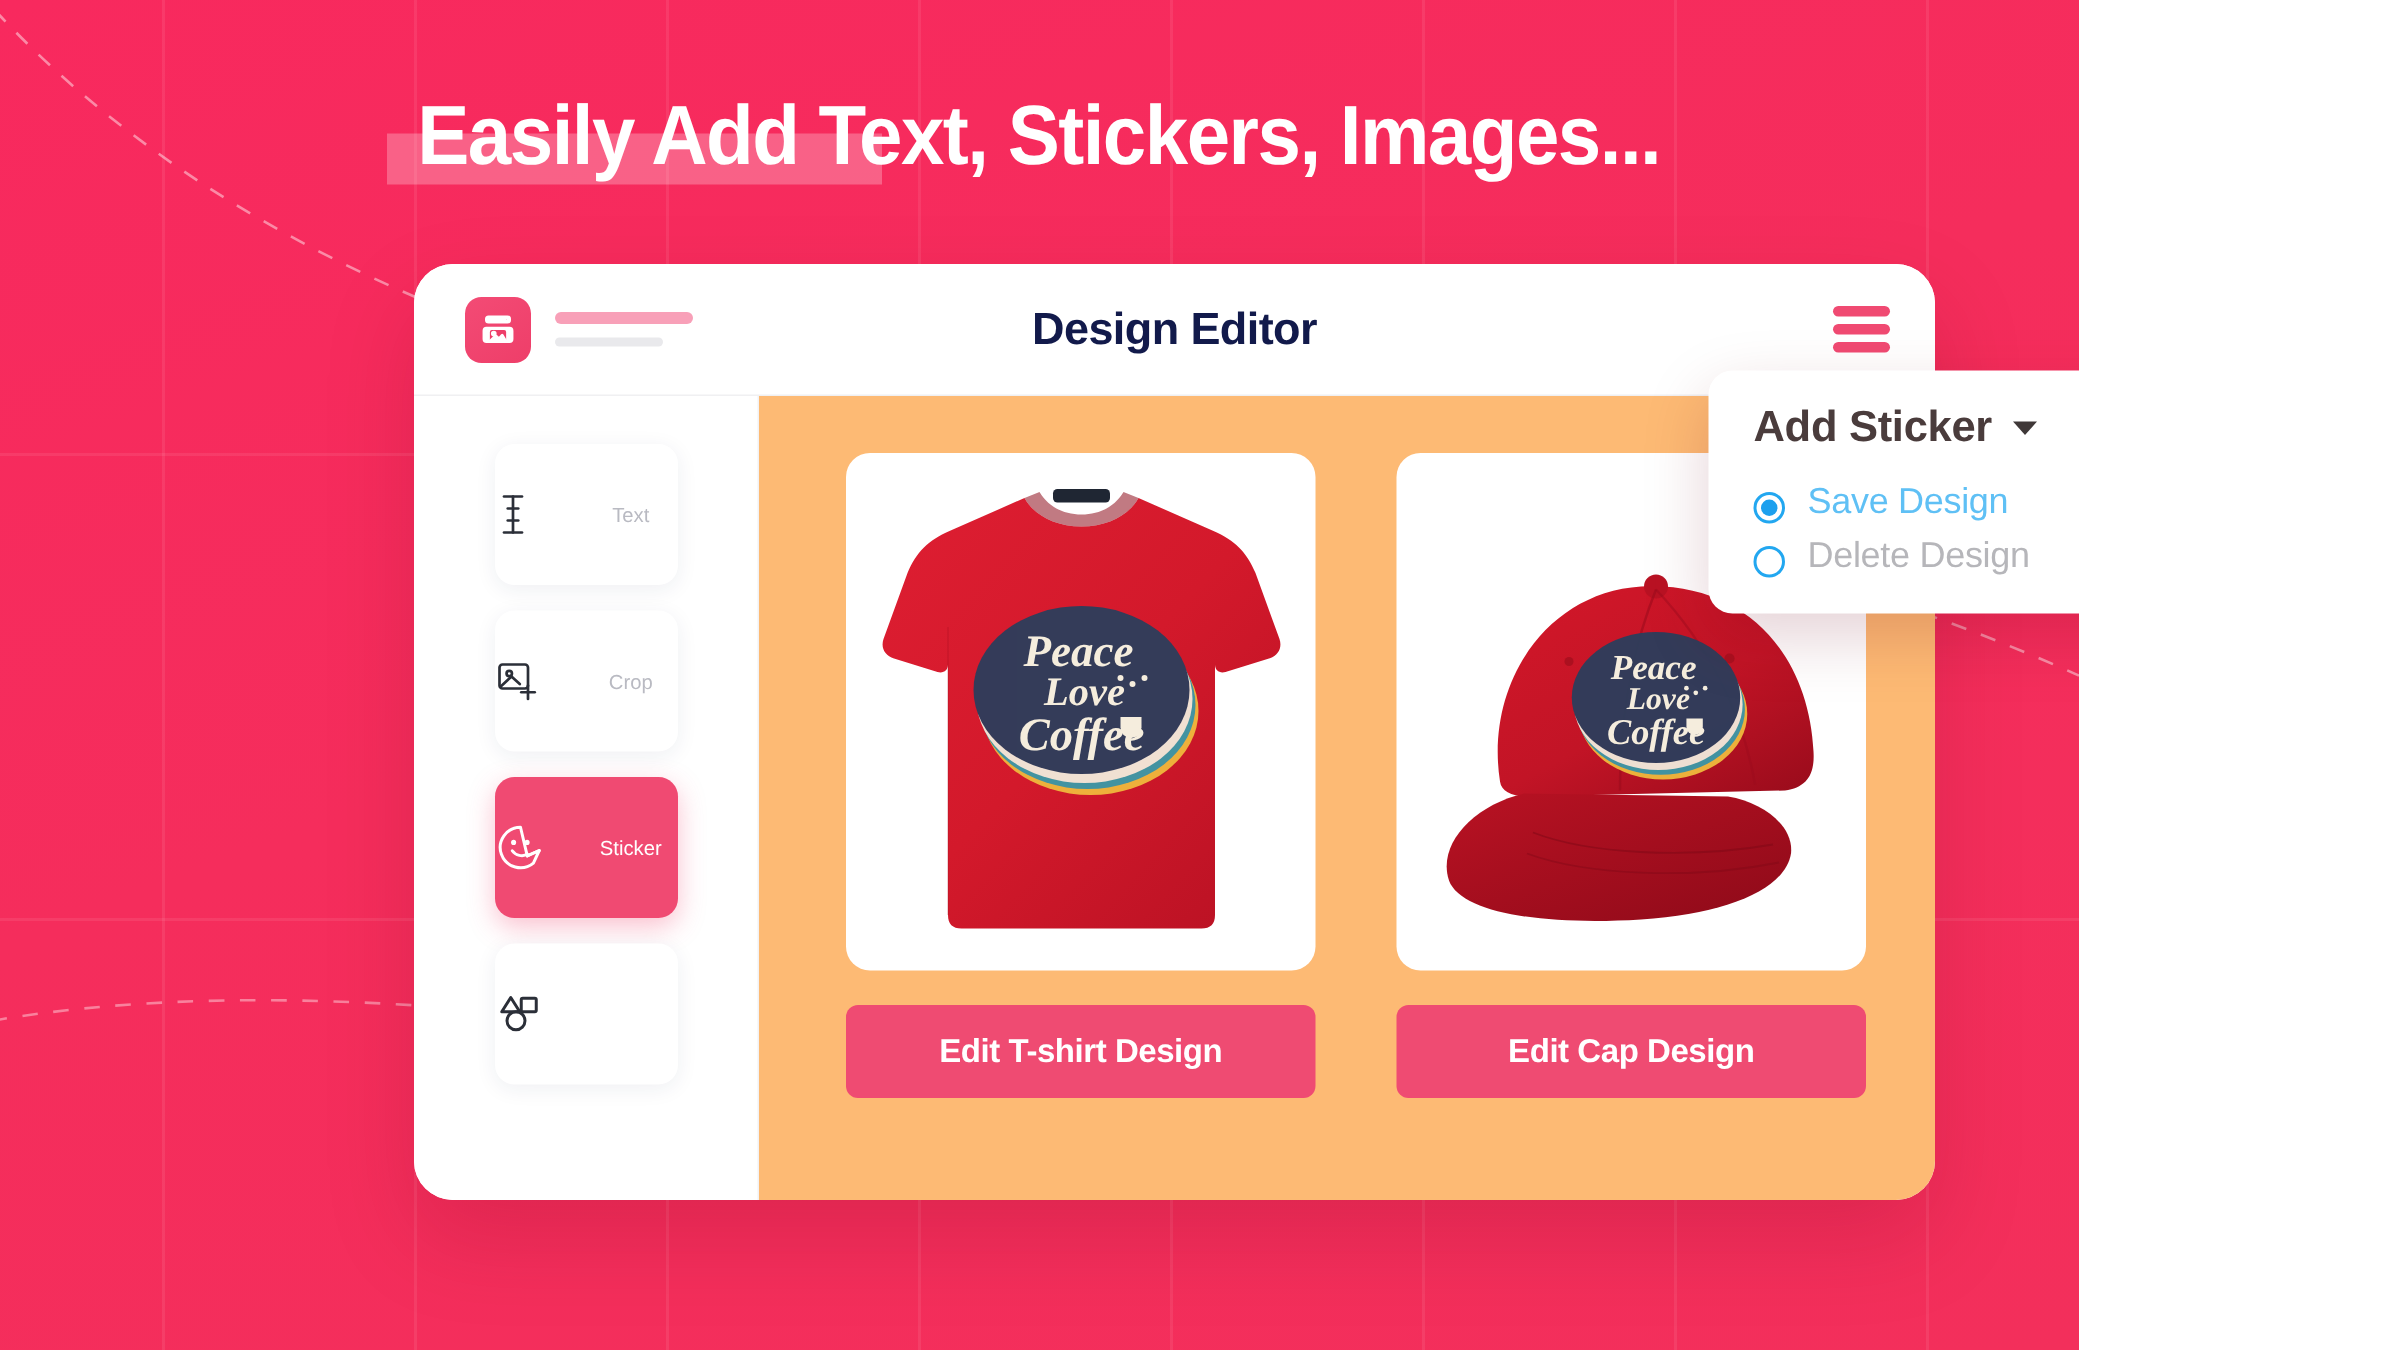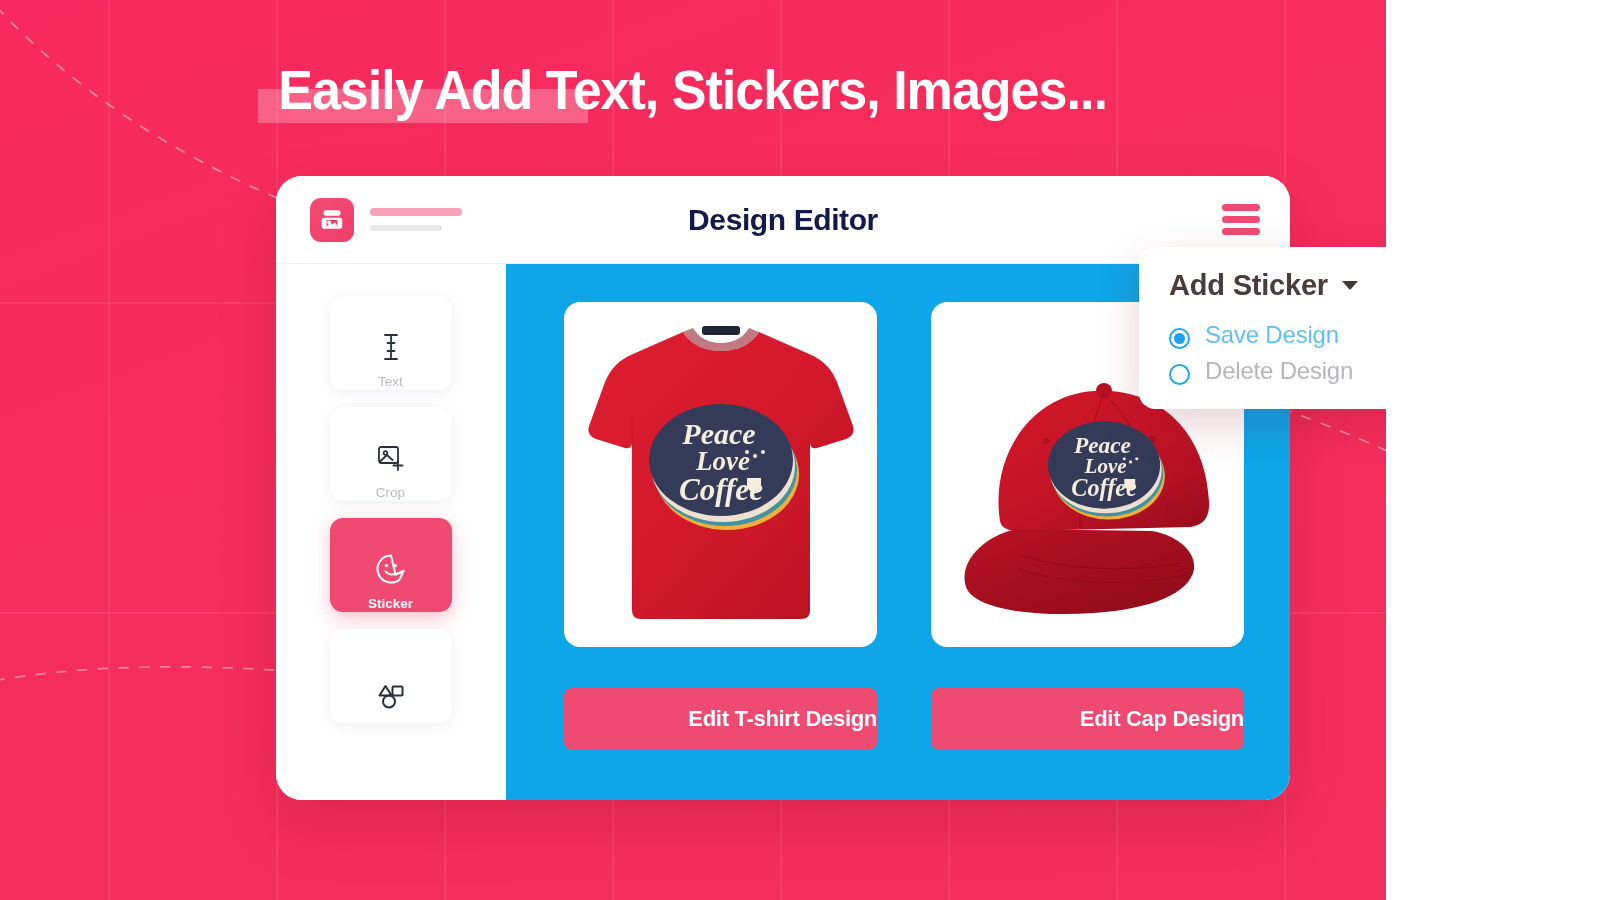--- a/index.html
+++ b/index.html
@@ -130,72 +130,70 @@
     display: flex; flex-direction: column; align-items: center;
     gap: 17px;
     border-right: 1px solid #F2F2F4;
     overflow: hidden;
   }
   .tool {
     width: 122px; height: 94px;
     border-radius: 13px;
     background: #ffffff;
     box-shadow: 0 3px 14px rgba(35, 40, 90, 0.07);
-    display: flex; flex-direction: column;
-    align-items: center; justify-content: flex-end;
+    display: flex; flex-direction: row;
+    align-items: center; justify-content: space-between;
     gap: 9px;
     flex: 0 0 94px;
     cursor: pointer;
   }
   .tool-icon { height: 34px; display: flex; align-items: center; justify-content: center; }
   .tool-label {
     font-size: 13.5px;
     color: #B9BAC2;
     text-align: center;
     line-height: 17px;
     width: 62px;
     word-break: break-all;
   }
   .tool.active {
     background: #F04A72;
     box-shadow: 0 6px 18px rgba(240, 74, 114, 0.34);
-    font-weight: bold;
   }
   .tool.active .tool-label { color: #ffffff; }
 
   
   .canvas {
     flex: 1;
-    background: #0ea5e9;
+    background: #fdba74;
     padding: 38px 46px 0 58px;
     min-width: 0;
     position: relative;
   }
   .product-row { display: flex; gap: 54px; }
   .product-col { flex: 1; display: flex; flex-direction: column; align-items: center; }
   .product-card {
     width: 100%; height: 345px;
     background: #ffffff;
     border-radius: 16px;
     display: flex; align-items: center; justify-content: center;
     overflow: hidden;
   }
   .product-cta {
-    margin-top: 41px;
+    margin-top: 23px;
     width: 100%;
     height: 62px;
     border: none;
     border-radius: 8px;
     background: #EF4B72;
     color: #ffffff;
     font-family: "Liberation Sans", sans-serif;
     font-size: 22px; font-weight: 700;
     letter-spacing: -0.3px;
     cursor: pointer;
-    text-align: right;
   }
 
   
   .dropdown {
     position: absolute;
     left: 1139px; top: 247px;
     width: 325px;
     background: #ffffff;
     border-radius: 16px;
     box-shadow: 0 16px 44px rgba(110, 0, 30, 0.18);

